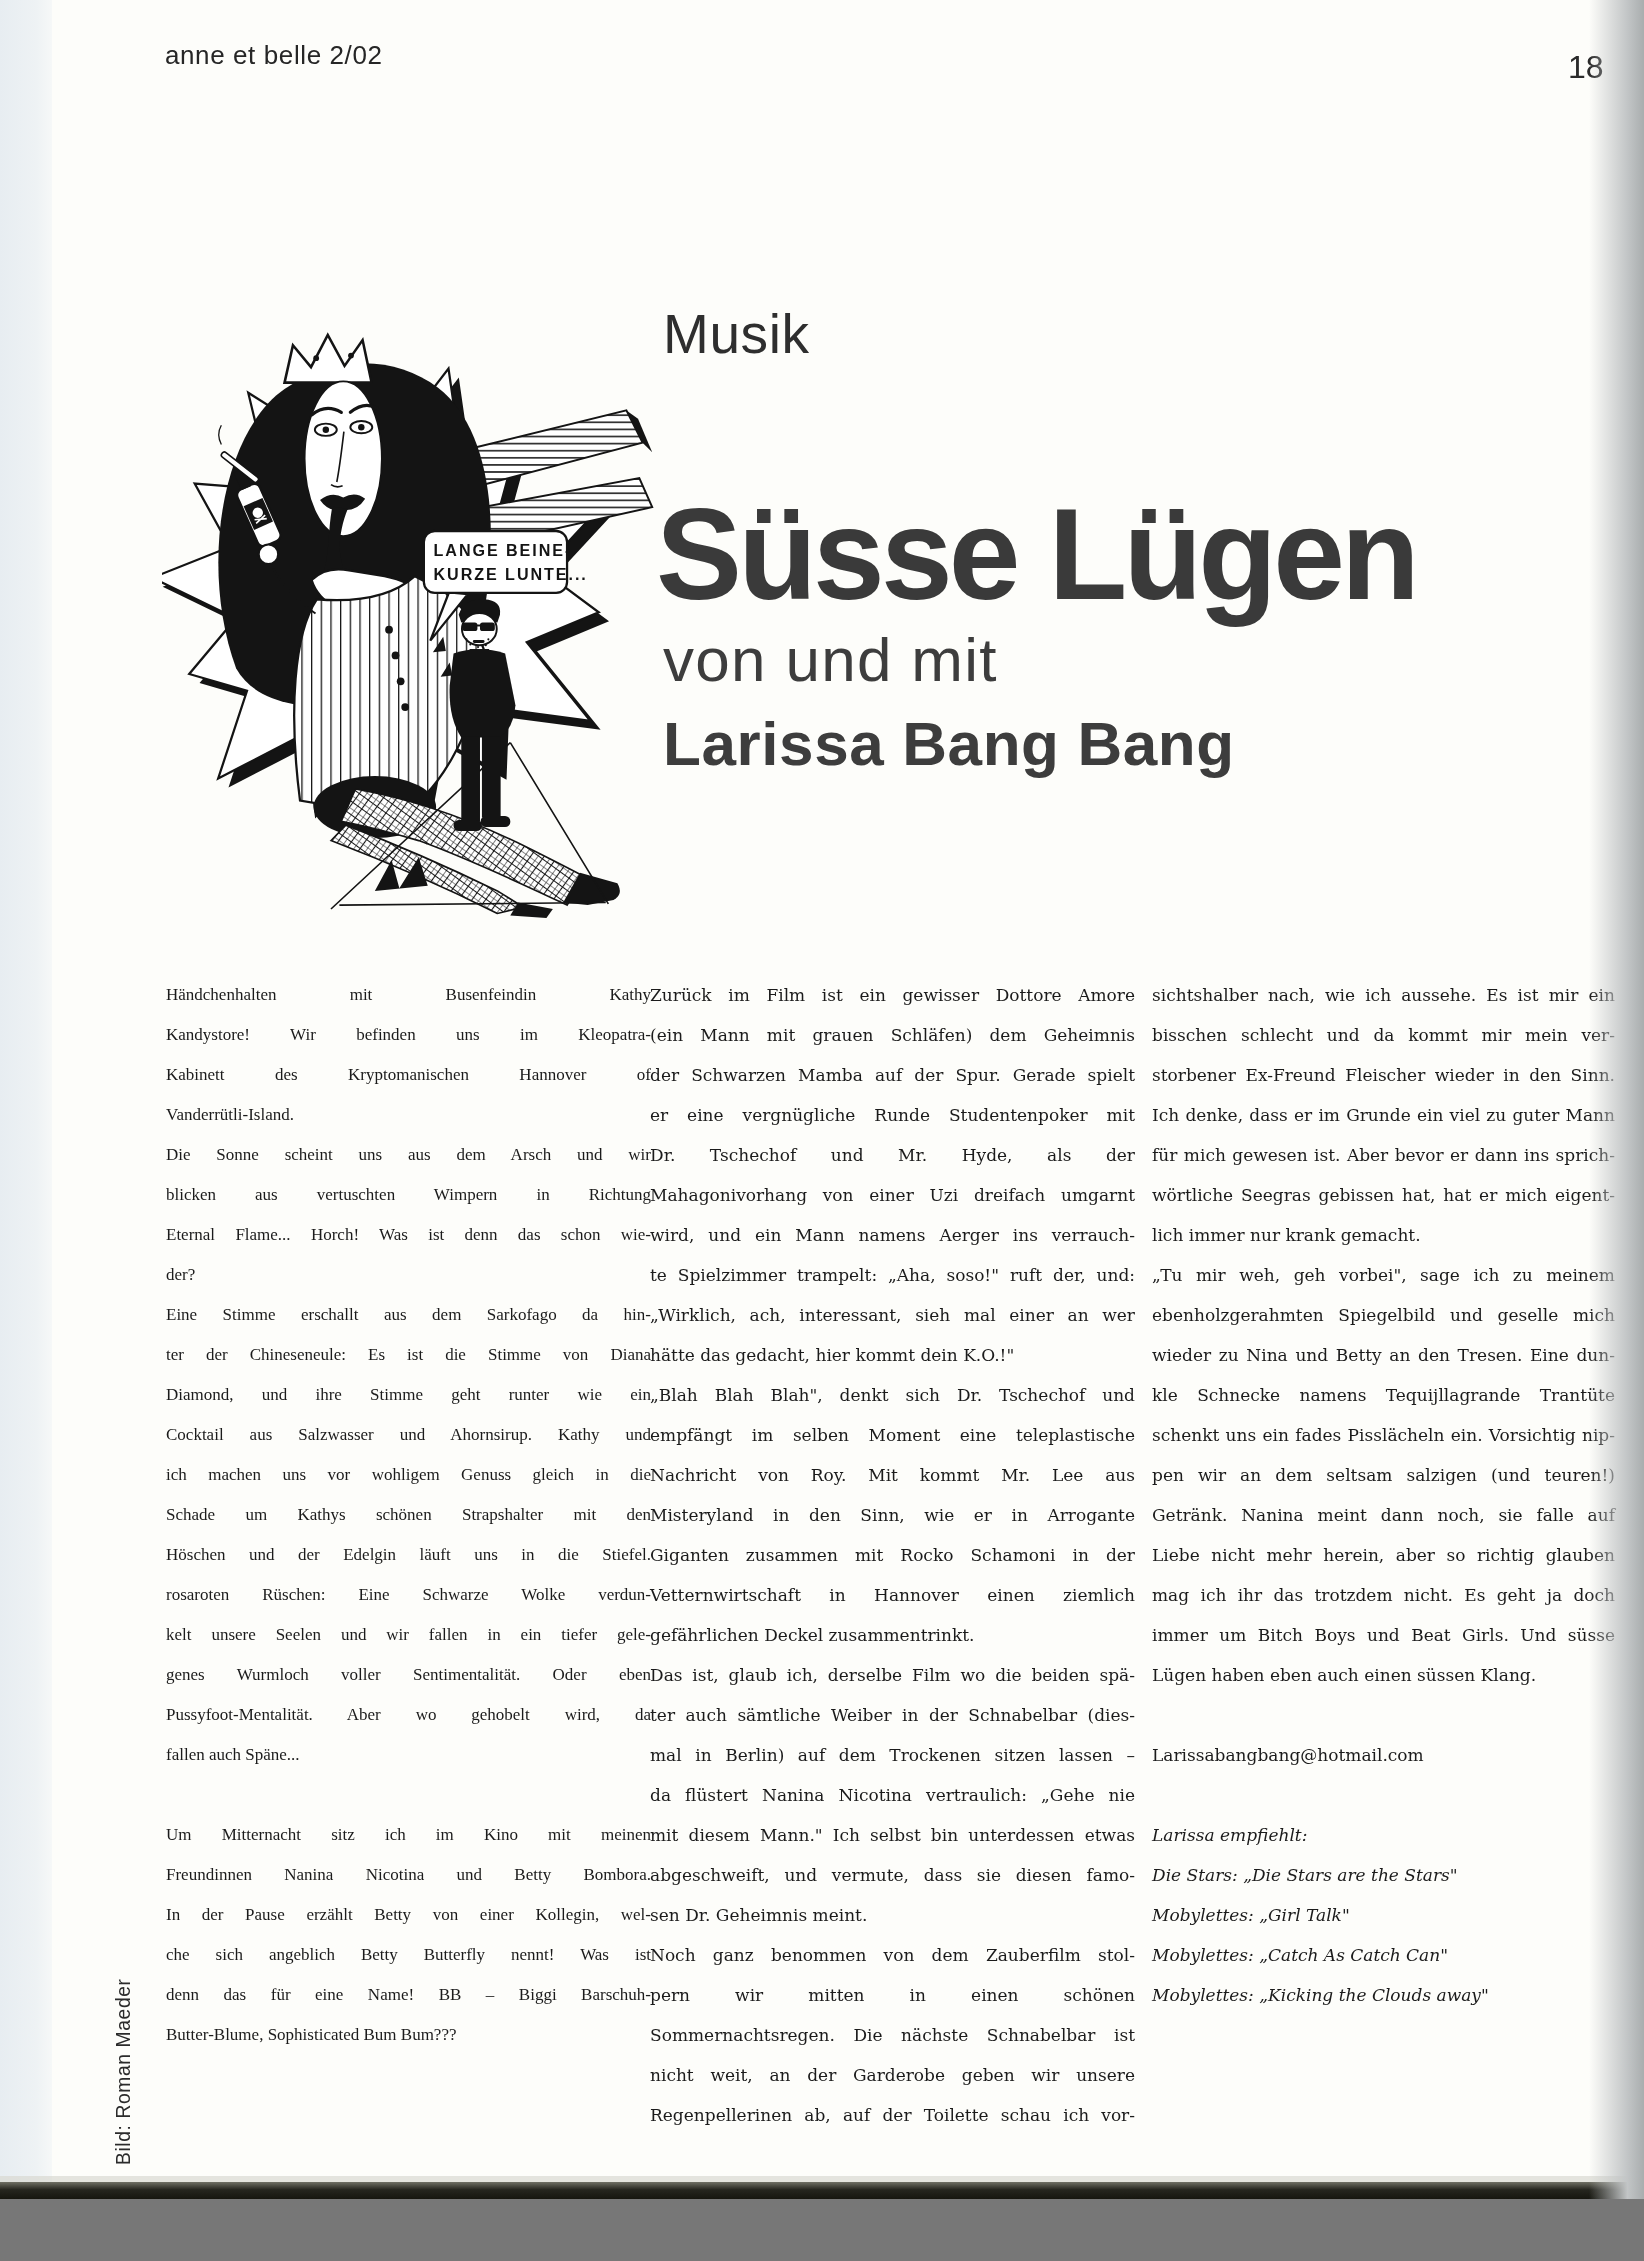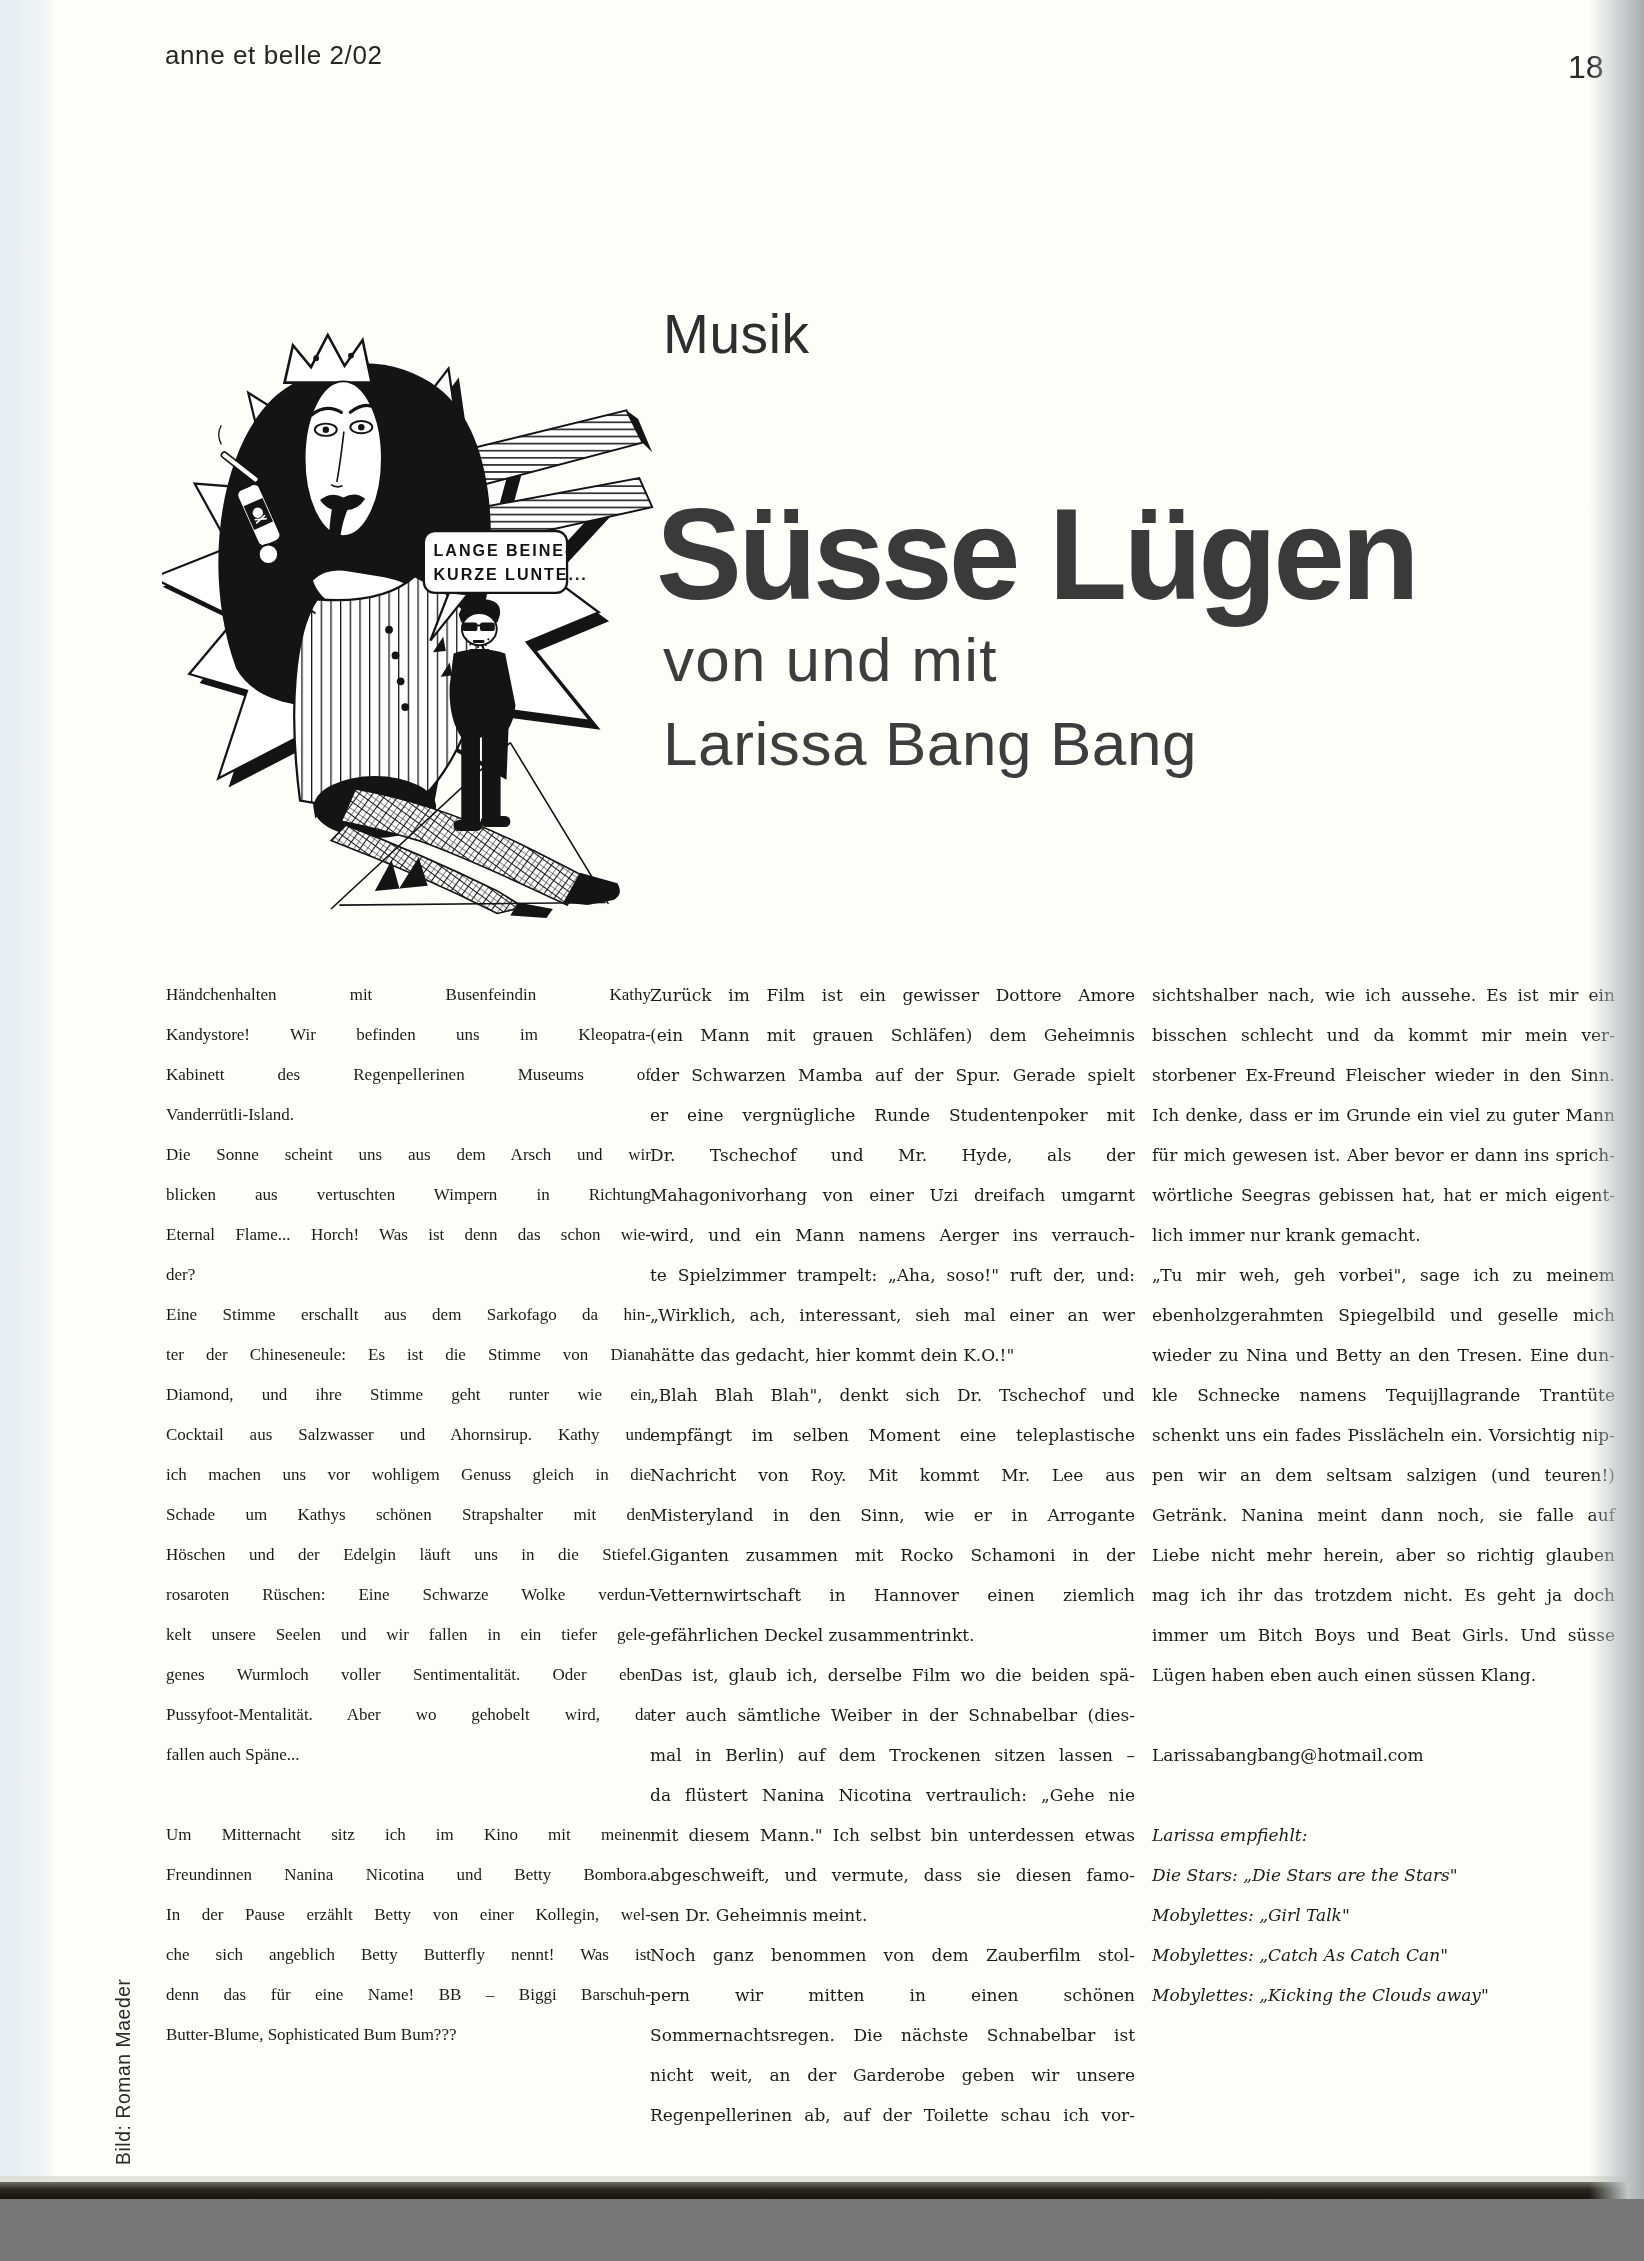--- a/index.html
+++ b/index.html
@@ -14,21 +14,21 @@
                background:linear-gradient(to bottom,#6f6f64,#26261f 45%,#16160f);}
   .edge-bottom-soft{position:absolute;left:0;bottom:17px;width:100%;height:6.4px;background:#d9d9d1;opacity:.7;}
   
   .edition{position:absolute;left:165px;top:40px;font-size:26px;letter-spacing:0.6px;color:#262626;}
   .pagenum{position:absolute;left:1568px;top:49px;font-size:32px;color:#2a2a2a;}
   
   .kicker{position:absolute;left:663px;top:302px;font-size:55px;font-weight:normal;color:#2e2e2e;letter-spacing:0.6px;}
   .title{position:absolute;left:656px;top:490px;font-size:129px;font-weight:bold;color:#3a3a3a;
          letter-spacing:-3.9px;line-height:1;}
   .sub1{position:absolute;left:663px;top:624px;font-size:62px;font-weight:400;color:#3d3d3d;letter-spacing:1.3px;}
-  .sub2{position:absolute;left:663px;top:708px;font-size:62px;font-weight:400;color:#3d3d3d;letter-spacing:0.6px;}
+  .sub2{position:absolute;left:663px;top:708px;font-size:62px;font-weight:700;color:#3d3d3d;letter-spacing:0.6px;}
   
   .illu{position:absolute;left:162px;top:291px;width:516px;height:629px;}
   
   .col{position:absolute;top:975px;font-family:"DejaVu Serif","Liberation Serif",serif;
        font-size:17px;color:#1b1b1b;}
   .col-1{left:166px;width:485px;font-family:Liberation Serif, serif;}
   .col-2{left:650px;width:485px;}
   .col-3{left:1152px;width:463px;}
   .block{margin:0;}
   .block.gap{margin-top:40px;}
@@ -173,21 +173,21 @@
       <rect x="496" y="690" width="29" height="126" fill="#141414"></rect>
       <rect x="452" y="820" width="44" height="17" rx="8" fill="#141414"></rect>
       <rect x="494" y="814" width="46" height="17" rx="8" fill="#141414"></rect>
     </g>
   </svg>
 
   <div class="col col-1">
       <div class="block">
         <div class="line">Händchenhalten mit Busenfeindin Kathy</div>
         <div class="line">Kandystore! Wir befinden uns im Kleopatra-</div>
-        <div class="line">Kabinett des Regenpellerinen Museums of</div>
+        <div class="line">Kabinett des Kryptomanischen Hannover of</div>
         <div class="line last">Vanderrütli-Island.</div>
       </div>
       <div class="block">
         <div class="line">Die Sonne scheint uns aus dem Arsch und wir</div>
         <div class="line">blicken aus vertuschten Wimpern in Richtung</div>
         <div class="line">Eternal Flame... Horch! Was ist denn das schon wie-</div>
         <div class="line last">der?</div>
       </div>
       <div class="block">
         <div class="line">Eine Stimme erschallt aus dem Sarkofago da hin-</div>

